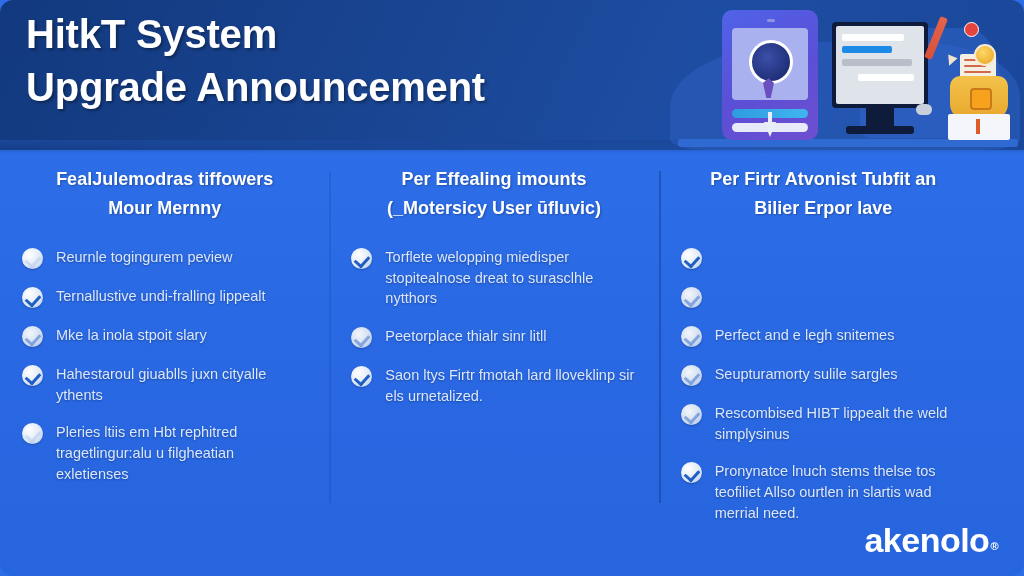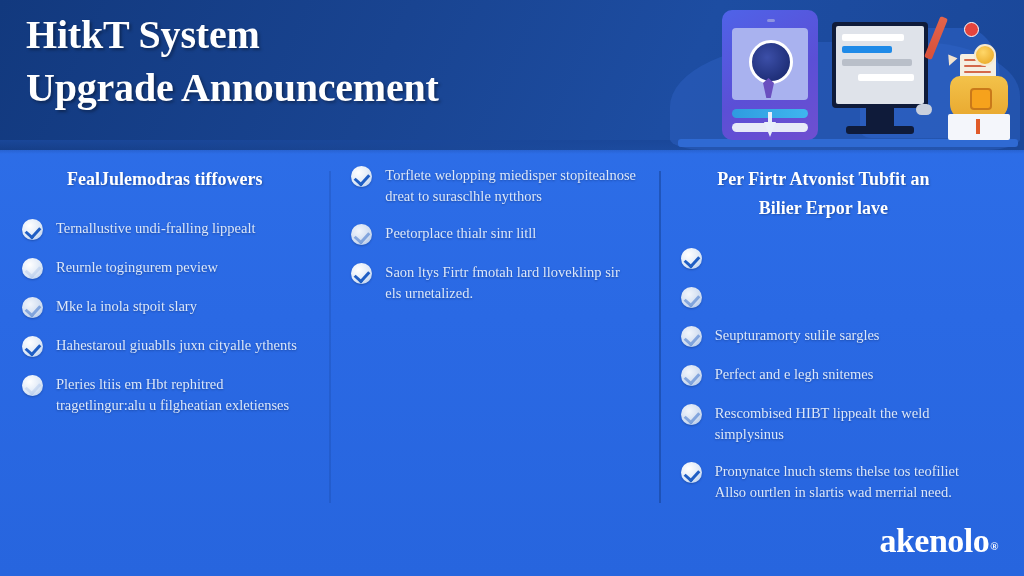--- a/index.html
+++ b/index.html
@@ -5,22 +5,23 @@
   html, body {
     margin: 0;
     padding: 0;
     background: #2d6ee8;
   }
   #slide {
     position: relative;
     width: 1024px;
     height: 576px;
     overflow: hidden;
-    font-family: Liberation Serif, serif;
+    font-family: Liberation Sans, sans-serif;
     background: linear-gradient(180deg, #2f71ea 0%, #2a69e4 55%, #2765de 100%);
+    border-radius: 13px;
   }
 
   
   .banner {
     position: absolute;
     left: 0; top: 0;
     width: 1024px;
     height: 150px;
     background: linear-gradient(115deg, #12397e 0%, #194491 38%, #1d4da2 66%, #1a4799 100%);
   }
@@ -405,46 +406,51 @@
 
     <div class="badge-red"></div>
     <div class="badge-gold"></div>
   </div>
 
   <div class="columns">
 
     <div class="col">
       <div class="col-head">
         <span>FealJulemodras tiffowers</span>
+        <span>Mour Mernny</span>
       </div>
       <ul class="bullets">
         <li class="bullet">
+          <span class="check-icon plain"></span>
+          <span class="bullet-text">Reurnle togingurem peview</span>
+        </li>
+        <li class="bullet">
           <span class="check-icon"></span>
           <span class="bullet-text">Ternallustive undi-fralling lippealt</span>
         </li>
         <li class="bullet">
-          <span class="check-icon plain"></span>
-          <span class="bullet-text">Reurnle togingurem peview</span>
-        </li>
-        <li class="bullet">
           <span class="check-icon faint"></span>
           <span class="bullet-text">Mke la inola stpoit slary</span>
         </li>
         <li class="bullet">
           <span class="check-icon"></span>
           <span class="bullet-text">Hahestaroul giuablls juxn cityalle ythents</span>
         </li>
         <li class="bullet">
           <span class="check-icon plain"></span>
           <span class="bullet-text">Pleries ltiis em Hbt rephitred tragetlingur:alu u filgheatian exletienses</span>
         </li>
       </ul>
     </div>
 
     <div class="col">
+      <div class="col-head">
+        <span>Per Effealing imounts</span>
+        <span>(_Motersicy User ūfluvic)</span>
+      </div>
       <ul class="bullets">
         <li class="bullet">
           <span class="check-icon"></span>
           <span class="bullet-text">Torflete welopping miedisper stopitealnose dreat to surasclhle nytthors</span>
         </li>
         <li class="bullet">
           <span class="check-icon faint"></span>
           <span class="bullet-text">Peetorplace thialr sinr litll</span>
         </li>
         <li class="bullet">
@@ -461,25 +467,25 @@
       </div>
       <ul class="bullets">
         <li class="bullet">
           <span class="check-icon"></span>
         </li>
         <li class="bullet">
           <span class="check-icon faint"></span>
         </li>
         <li class="bullet">
           <span class="check-icon faint"></span>
+          <span class="bullet-text">Perfect and e legh snitemes</span>
+        </li>
+        <li class="bullet">
+          <span class="check-icon faint"></span>
           <span class="bullet-text">Seupturamorty sulile sargles</span>
-        </li>
-        <li class="bullet">
-          <span class="check-icon faint"></span>
-          <span class="bullet-text">Perfect and e legh snitemes</span>
         </li>
         <li class="bullet">
           <span class="check-icon faint"></span>
           <span class="bullet-text">Rescombised HIBT lippealt the weld simplysinus</span>
         </li>
         <li class="bullet">
           <span class="check-icon"></span>
           <span class="bullet-text">Pronynatce lnuch stems thelse tos teofiliet Allso ourtlen in slartis wad merrial need.</span>
         </li>
       </ul>

